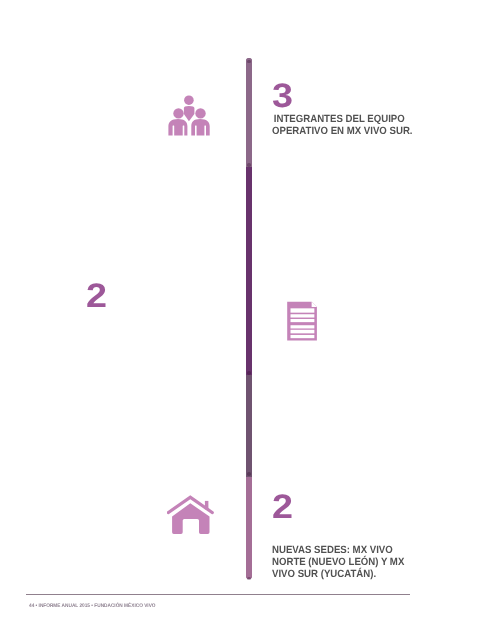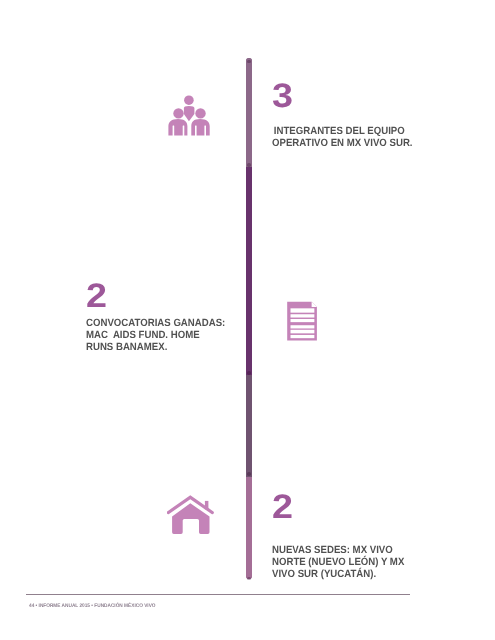--- a/index.html
+++ b/index.html
@@ -45,33 +45,28 @@
         <path d="M15.9 18.1 C15.9 16.6 17.3 15.9 20.9 15.9 C24.5 15.9 26.4 16.6 26.4 18.1 L26.4 24.1 L20.9 31.3 L15.9 24.1 Z"></path>
         <circle cx="10.5" cy="23.4" r="5.2"></circle>
         <path d="M10.0 28.9 C3.5 28.9 0.4 31.6 0.4 36.3 L0.4 45.4 L4.6 45.4 L4.6 36.0 C4.6 35.8 4.7 35.6 5.0 35.6 L5.9 35.6 C6.1 35.6 6.2 35.8 6.2 36.0 L6.2 45.4 L14.7 45.4 L14.7 36.0 C14.7 35.8 14.8 35.6 15.1 35.6 L16.0 35.6 C16.2 35.6 16.3 35.8 16.3 36.0 L16.3 45.4 L19.4 45.4 L19.4 36.3 C19.4 31.6 16.5 28.9 10.0 28.9 Z"></path>
         <circle cx="32.5" cy="23.4" r="5.2"></circle>
         <path d="M32.1 28.9 C25.6 28.9 23.3 31.6 23.3 36.3 L23.3 45.4 L27.0 45.4 L27.0 36.0 C27.0 35.8 27.1 35.6 27.4 35.6 L28.3 35.6 C28.5 35.6 28.6 35.8 28.6 36.0 L28.6 45.4 L36.4 45.4 L36.4 36.0 C36.4 35.8 36.5 35.6 36.8 35.6 L37.7 35.6 C37.9 35.6 38.0 35.8 38.0 36.0 L38.0 45.4 L41.7 45.4 L41.7 36.3 C41.7 31.6 38.6 28.9 32.1 28.9 Z"></path>
       </g>
     </svg>
   </div>
   <div class="block" style="left:272px;top:79px;">
     <div class="num">3</div>
-    <div class="txt" style="margin-top:12px;">
+    <div class="txt" style="margin-top:0;">
       <div style="text-indent:2px;">INTEGRANTES DEL EQUIPO</div>
       <div>OPERATIVO EN MX VIVO SUR.</div>
     </div>
   </div>
 
   <div class="block" style="left:86px;top:279px;">
     <div class="num">2</div>
-    <div class="txt" style="margin-top:4px;">
-      <div>CONVOCATORIAS GANADAS:</div>
-      <div>MAC  AIDS FUND. HOME</div>
-      <div>RUNS BANAMEX.</div>
-    </div>
   </div>
   <div class="icon" style="left:287px;top:301px;width:30px;height:40px;">
     <svg width="30" height="40" viewBox="0 0 30 40" xmlns="http://www.w3.org/2000/svg">
       <path fill="#C483B8" d="M0.2 0.7 H24.6 L29.9 5.9 V39.5 H0.2 Z"></path>
       <path fill="#ffffff" d="M24.6 0.7 L29.9 5.9 H24.6 Z"></path>
       <g fill="#ffffff">
         <rect x="3.5" y="7.34" width="23.85" height="4.32"></rect>
         <rect x="3.5" y="13.24" width="23.85" height="3.30"></rect>
         <rect x="3.5" y="17.98" width="23.85" height="3.16"></rect>
         <rect x="3.5" y="24.23" width="23.85" height="3.24"></rect>

